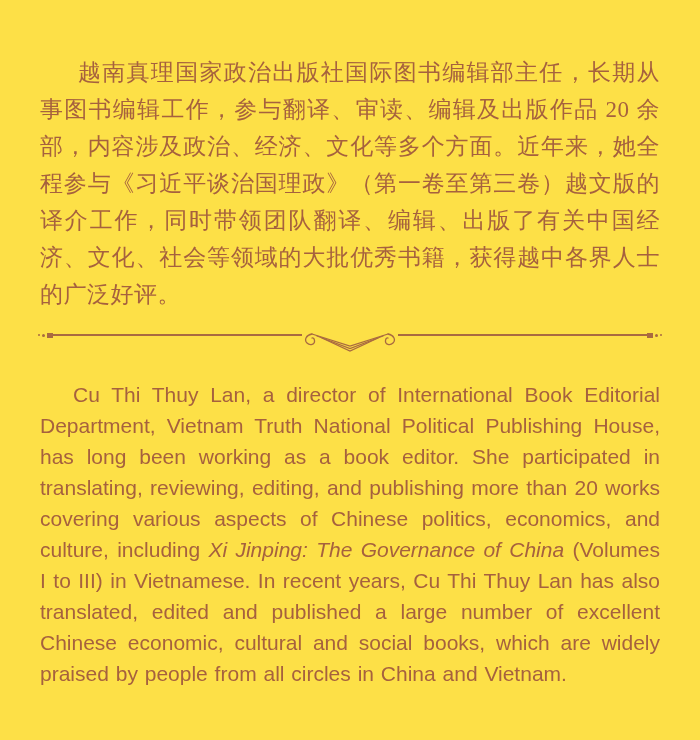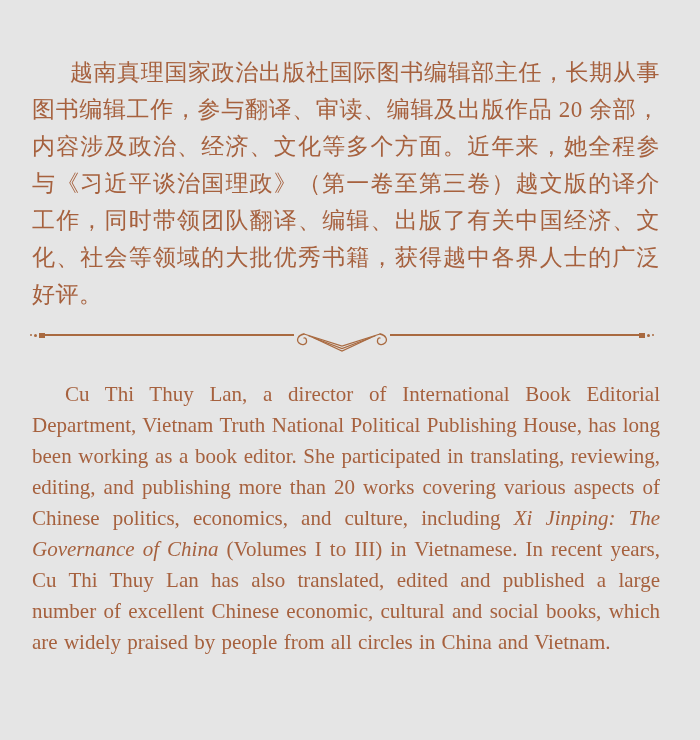--- a/index.html
+++ b/index.html
@@ -4,24 +4,24 @@
 <style>
   html, body {
     margin: 0;
     padding: 0;
     background: #ffffff;
   }
   .page {
     position: relative;
     width: 700px;
     height: 740px;
-    background: #e5e5e5;
+    background: #fde047;
     overflow: hidden;
     box-sizing: border-box;
-    padding: 54px 40px 0 32px;
+    padding: 54px 40px 0 40px;
   }
   .cn-paragraph {
     margin: 0;
     color: #a6613e;
     font-family: "Liberation Serif", "DejaVu Serif", serif;
     font-size: 23px;
     line-height: 37px;
     text-align: justify;
     text-justify: inter-ideograph;
     text-indent: 38px;
@@ -55,21 +55,21 @@
   .divider .cap.right .d1 { margin-left: 2px; }
   .divider .ornament {
     flex: 0 0 auto;
     width: 92px;
     height: 26px;
     margin: 0 2px;
   }
   .en-paragraph {
     margin: 22px 0 0 0;
     color: #a6613e;
-    font-family: Liberation Serif, serif;
+    font-family: Liberation Sans, sans-serif;
     font-size: 21px;
     line-height: 31px;
     text-align: justify;
     text-indent: 33px;
     word-spacing: 1px;
   }
   .en-paragraph i {
     font-style: italic;
   }
 </style>

